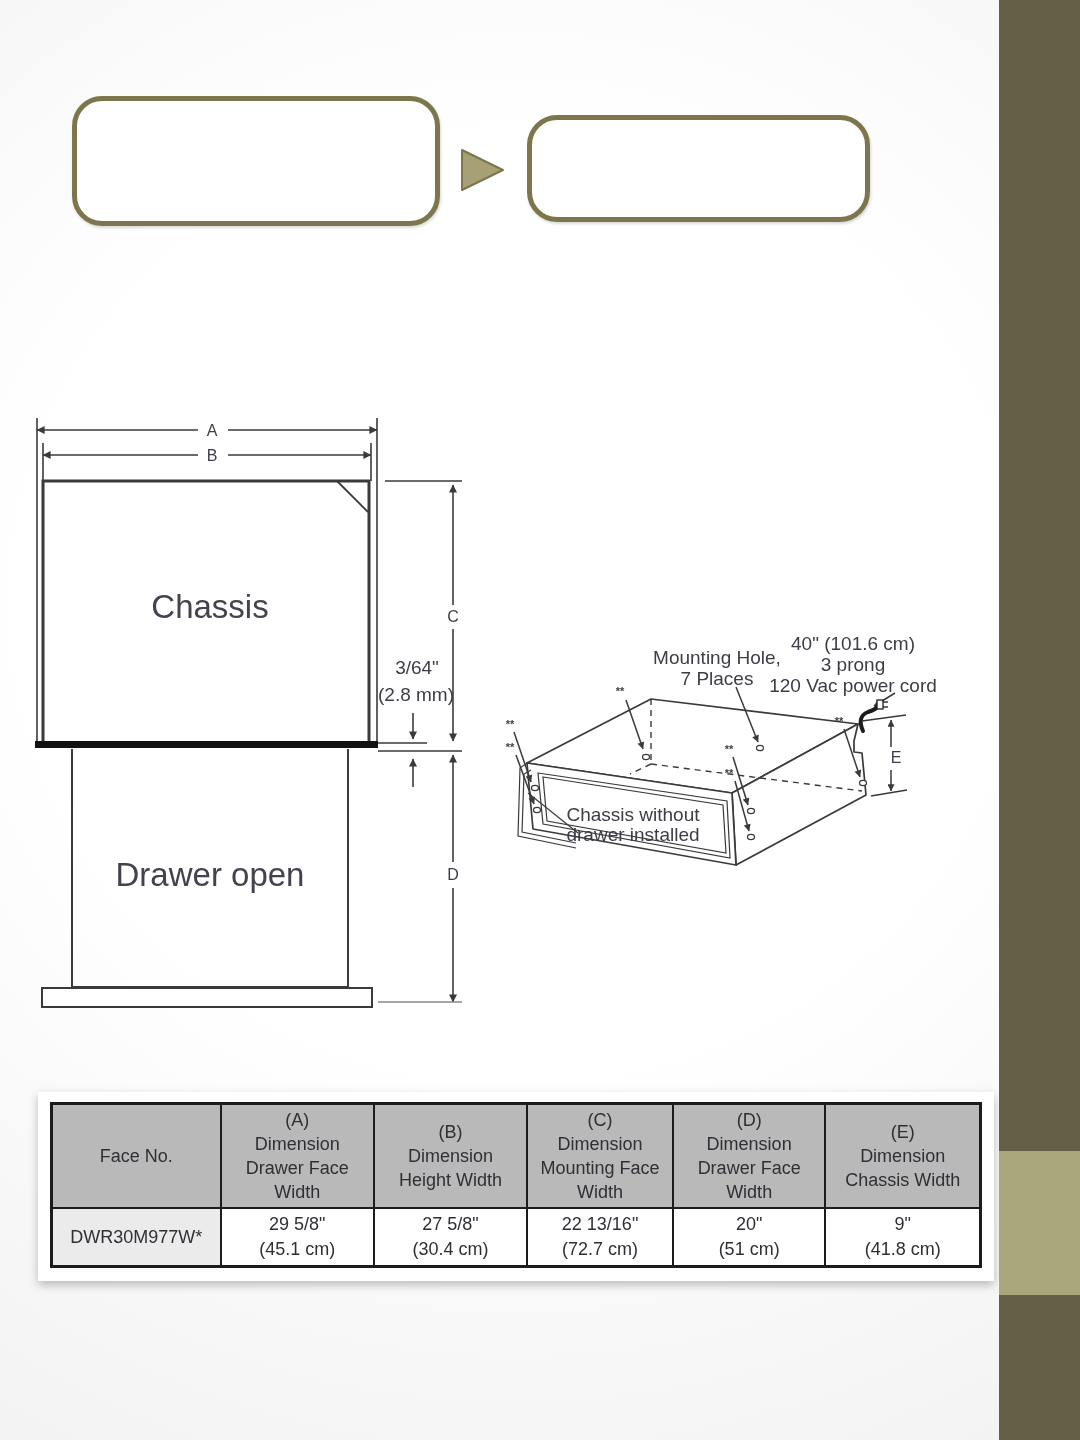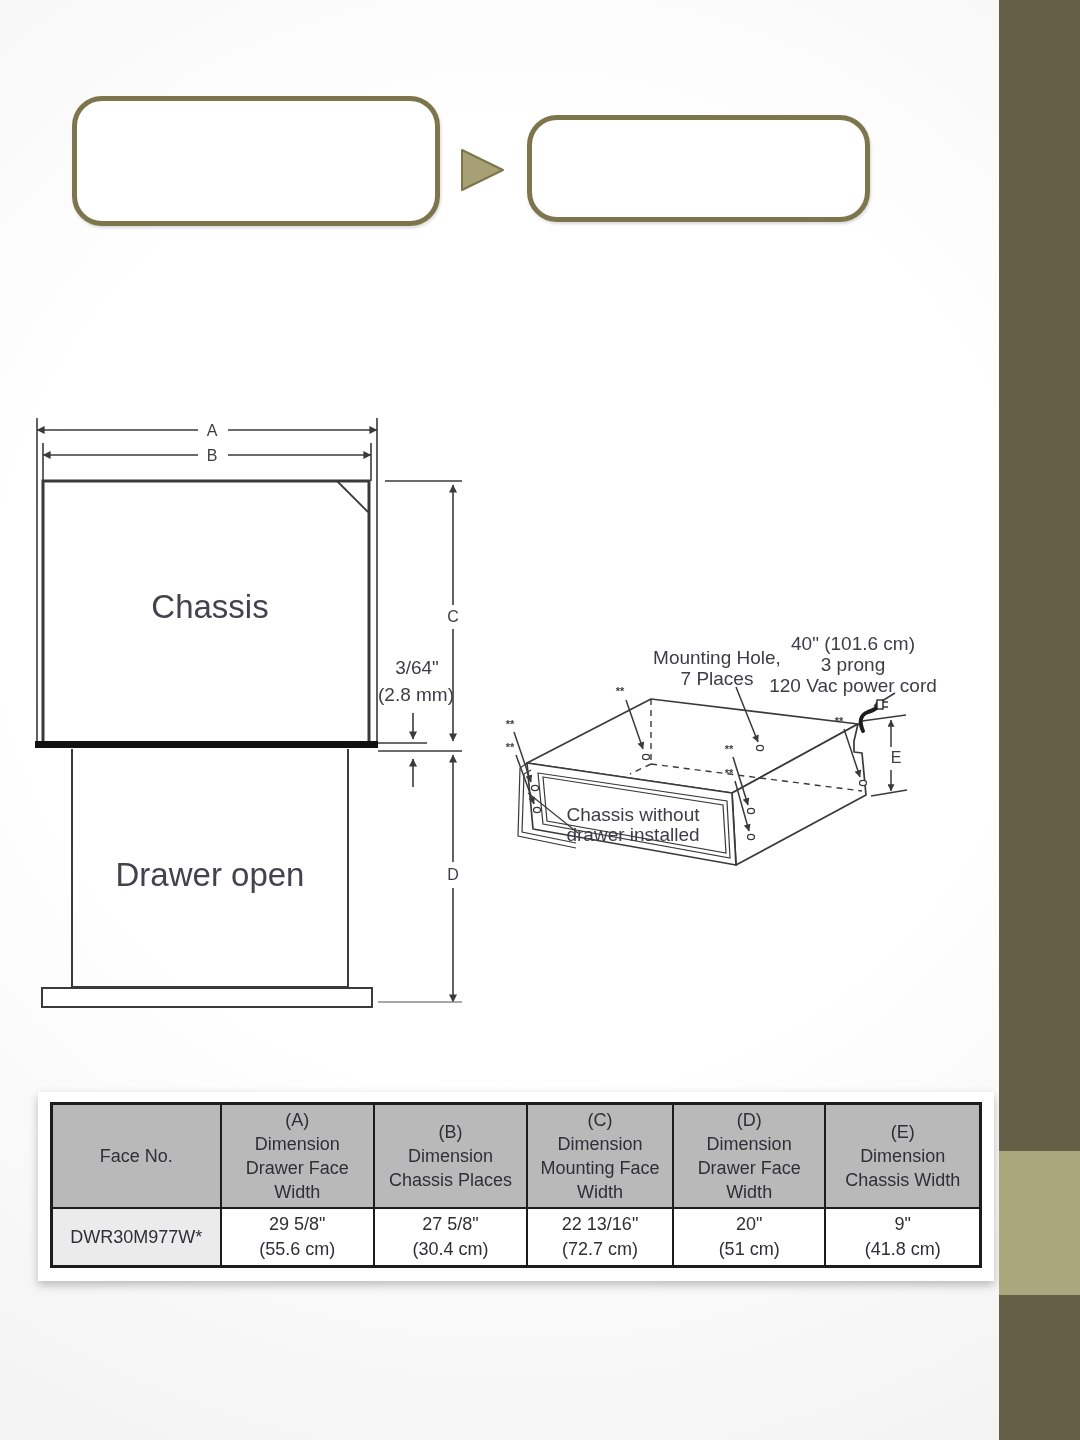--- a/index.html
+++ b/index.html
@@ -194,21 +194,21 @@
               <div>(A)</div>
               <div>Dimension</div>
               <div>Drawer Face</div>
               <div>Width</div>
             </div>
           </th>
           <th>
             <div class="hdr-lines">
               <div>(B)</div>
               <div>Dimension</div>
-              <div>Chassis Places</div>
+              <div>Height Width</div>
             </div>
           </th>
           <th>
             <div class="hdr-lines">
               <div>(C)</div>
               <div>Dimension</div>
               <div>Mounting Face</div>
               <div>Width</div>
             </div>
           </th>
@@ -229,21 +229,21 @@
           </th>
         </tr>
       </thead>
       <tbody>
         <tr>
           <td class="model">
             <div>DWR30M977W*</div>
           </td>
           <td>
             <div>29 5/8"</div>
-            <div>(55.6 cm)</div>
+            <div>(45.1 cm)</div>
           </td>
           <td>
             <div>27 5/8"</div>
             <div>(30.4 cm)</div>
           </td>
           <td>
             <div>22 13/16"</div>
             <div>(72.7 cm)</div>
           </td>
           <td>

